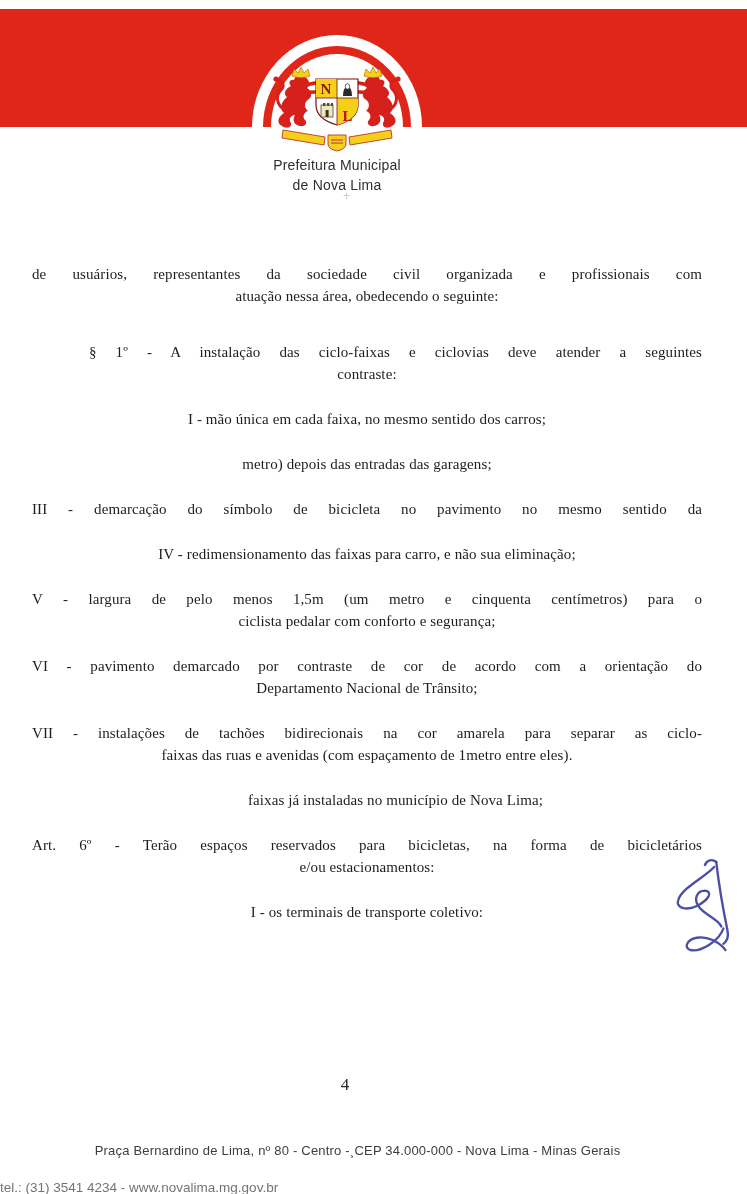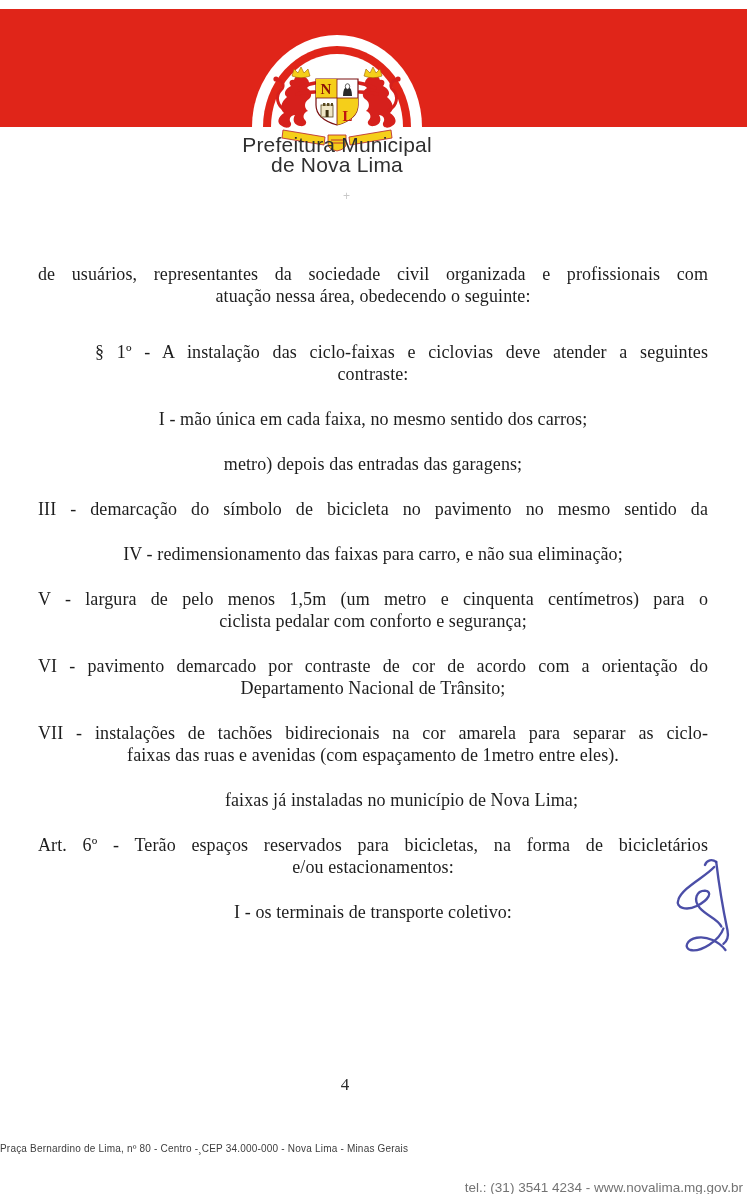--- a/index.html
+++ b/index.html
@@ -8,52 +8,52 @@
     background:#ffffff; overflow:hidden;
     font-family:"Liberation Serif","DejaVu Serif",serif;
   }
   
   .banner {
     position:absolute; left:0; top:9px; width:747px; height:118px;
     background:var(--banner-red,#e02519);
   }
   .emblem-svg { position:absolute; left:247px; top:30px; width:180px; height:135px; }
   .org-name {
-    position:absolute; left:237px; top:135px; width:200px; text-align:center;
+    position:absolute; left:237px; top:155px; width:200px; text-align:center;
     font-family:"Liberation Sans","DejaVu Sans",sans-serif;
-    font-size:21px; line-height:20px; color:#2f2f2f; letter-spacing:0.2px;
+    font-size:14px; line-height:20px; color:#2f2f2f; letter-spacing:0.2px;
   }
   .speck {
     position:absolute; left:343px; top:189px; color:#c9c9c9;
     font-family:"Liberation Sans",sans-serif; font-size:12px;
   }
   
   .doc-body {
-    position:absolute; left:38px; top:263px; width:670px;
-    font-size:18px; line-height:22px; color:#1d1d1d; letter-spacing:0.1px;
+    position:absolute; left:32px; top:263px; width:670px;
+    font-size:15px; line-height:22px; color:#1d1d1d; letter-spacing:0.1px;
   }
   .paragraph { margin:0 0 23px 0; }
   .paragraph.gap-lg { margin-bottom:34px; }
   .line { text-align:center; white-space:normal; }
   .jline { text-align:justify; text-align-last:justify; }
   .indent .line:first-child { text-indent:57px; }
   
   .page-number {
     position:absolute; left:0; top:1075px; width:690px; text-align:center;
     font-size:17px; color:#2a2a2a;
   }
   .addr {
-    position:absolute; left:0; top:1143px; width:715px; text-align:left;
+    position:absolute; left:0; top:1143px; width:715px; text-align:center;
     font-family:"Liberation Sans","DejaVu Sans",sans-serif;
-    font-size:10px; color:#3d3d3d; letter-spacing:0.2px;
+    font-size:13px; color:#3d3d3d; letter-spacing:0.2px;
   }
   .contact {
-    position:absolute; left:0; top:1180px; width:715px; text-align:right;
+    position:absolute; left:0; top:1180px; width:715px; text-align:left;
     font-family:"Liberation Sans","DejaVu Sans",sans-serif;
-    font-size:13.5px; color:#5a5a5a; filter:blur(0.7px); opacity:0.85;padding-left:28px;
+    font-size:13.5px; color:#5a5a5a; filter:blur(0.7px); opacity:0.85;
   }
   
   .signature-svg { position:absolute; left:666px; top:856px; width:82px; height:104px; }
   .sig-stroke { fill:none; stroke:var(--signature-blue,#3c3f9f); stroke-width:2.3;
                 stroke-linecap:round; stroke-linejoin:round; opacity:0.92; }
 </style>
 </head>
 <body>
 
 <div class="page" style="background: rgb(255, 255, 255);">

